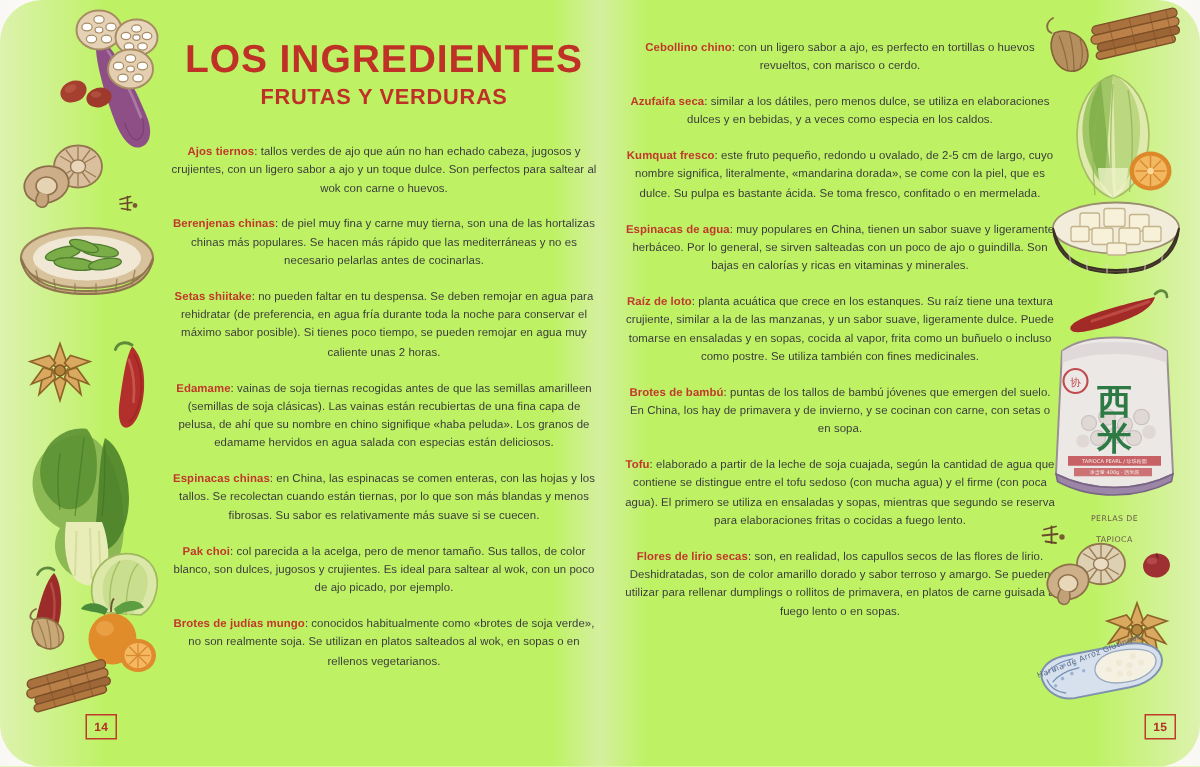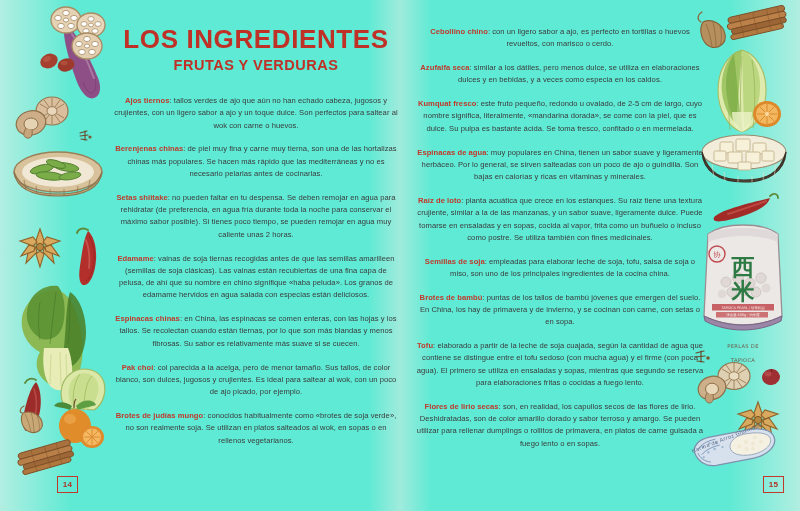--- a/index.html
+++ b/index.html
@@ -7,21 +7,22 @@
   body{
     width:800px;height:511px;
     background:#ffffff;
     font-family:"Liberation Sans", sans-serif;
     overflow:hidden;
     position:relative;
   }
   .page{
     position:absolute;inset:0;
     width:800px;height:511px;
-    background:#5eead4;
+    background:#bef264;
+    border-radius:28px;
   }
   
   .paper-tint{
     position:absolute;inset:0;
     background:
       linear-gradient(90deg, rgba(246,242,236,.55) 0%, rgba(255,255,255,0) 9%,
       rgba(255,255,255,0) 46%, rgba(240,236,230,.45) 50%,
       rgba(255,255,255,0) 54%, rgba(255,255,255,0) 91%,
       rgba(246,242,236,.55) 100%);
     pointer-events:none;
@@ -354,21 +355,20 @@
 
     <div class="leaf leaf-right">
 
       <div class="col">
         <div class="entries" id="right-entries">
             <p class="entry"><span class="name">Cebollino chino</span><span>: con un ligero sabor a ajo, es perfecto en tortillas o huevos revueltos, con marisco o cerdo.</span></p>
             <p class="entry"><span class="name">Azufaifa seca</span><span>: similar a los dátiles, pero menos dulce, se utiliza en elaboraciones dulces y en bebidas, y a veces como especia en los caldos.</span></p>
             <p class="entry"><span class="name">Kumquat fresco</span><span>: este fruto pequeño, redondo u ovalado, de 2-5 cm de largo, cuyo nombre significa, literalmente, «mandarina dorada», se come con la piel, que es dulce. Su pulpa es bastante ácida. Se toma fresco, confitado o en mermelada.</span></p>
             <p class="entry"><span class="name">Espinacas de agua</span><span>: muy populares en China, tienen un sabor suave y ligeramente herbáceo. Por lo general, se sirven salteadas con un poco de ajo o guindilla. Son bajas en calorías y ricas en vitaminas y minerales.</span></p>
             <p class="entry"><span class="name">Raíz de loto</span><span>: planta acuática que crece en los estanques. Su raíz tiene una textura crujiente, similar a la de las manzanas, y un sabor suave, ligeramente dulce. Puede tomarse en ensaladas y en sopas, cocida al vapor, frita como un buñuelo o incluso como postre. Se utiliza también con fines medicinales.</span></p>
-            <p class="entry"><span class="name">Semillas de soja</span><span>: empleadas para elaborar leche de soja, tofu, salsa de soja o miso, son uno de los principales ingredientes de la cocina china.</span></p>
             <p class="entry"><span class="name">Brotes de bambú</span><span>: puntas de los tallos de bambú jóvenes que emergen del suelo. En China, los hay de primavera y de invierno, y se cocinan con carne, con setas o en sopa.</span></p>
             <p class="entry"><span class="name">Tofu</span><span>: elaborado a partir de la leche de soja cuajada, según la cantidad de agua que contiene se distingue entre el tofu sedoso (con mucha agua) y el firme (con poca agua). El primero se utiliza en ensaladas y sopas, mientras que segundo se reserva para elaboraciones fritas o cocidas a fuego lento.</span></p>
             <p class="entry"><span class="name">Flores de lirio secas</span><span>: son, en realidad, los capullos secos de las flores de lirio. Deshidratadas, son de color amarillo dorado y sabor terroso y amargo. Se pueden utilizar para rellenar dumplings o rollitos de primavera, en platos de carne guisada a fuego lento o en sopas.</span></p>
           </div>
       </div>
 
       <div class="art-rail rail-right">
 
         <div class="art" style="left:4px;top:8px;">
           <svg width="40" height="44" viewBox="0 0 40 44">

